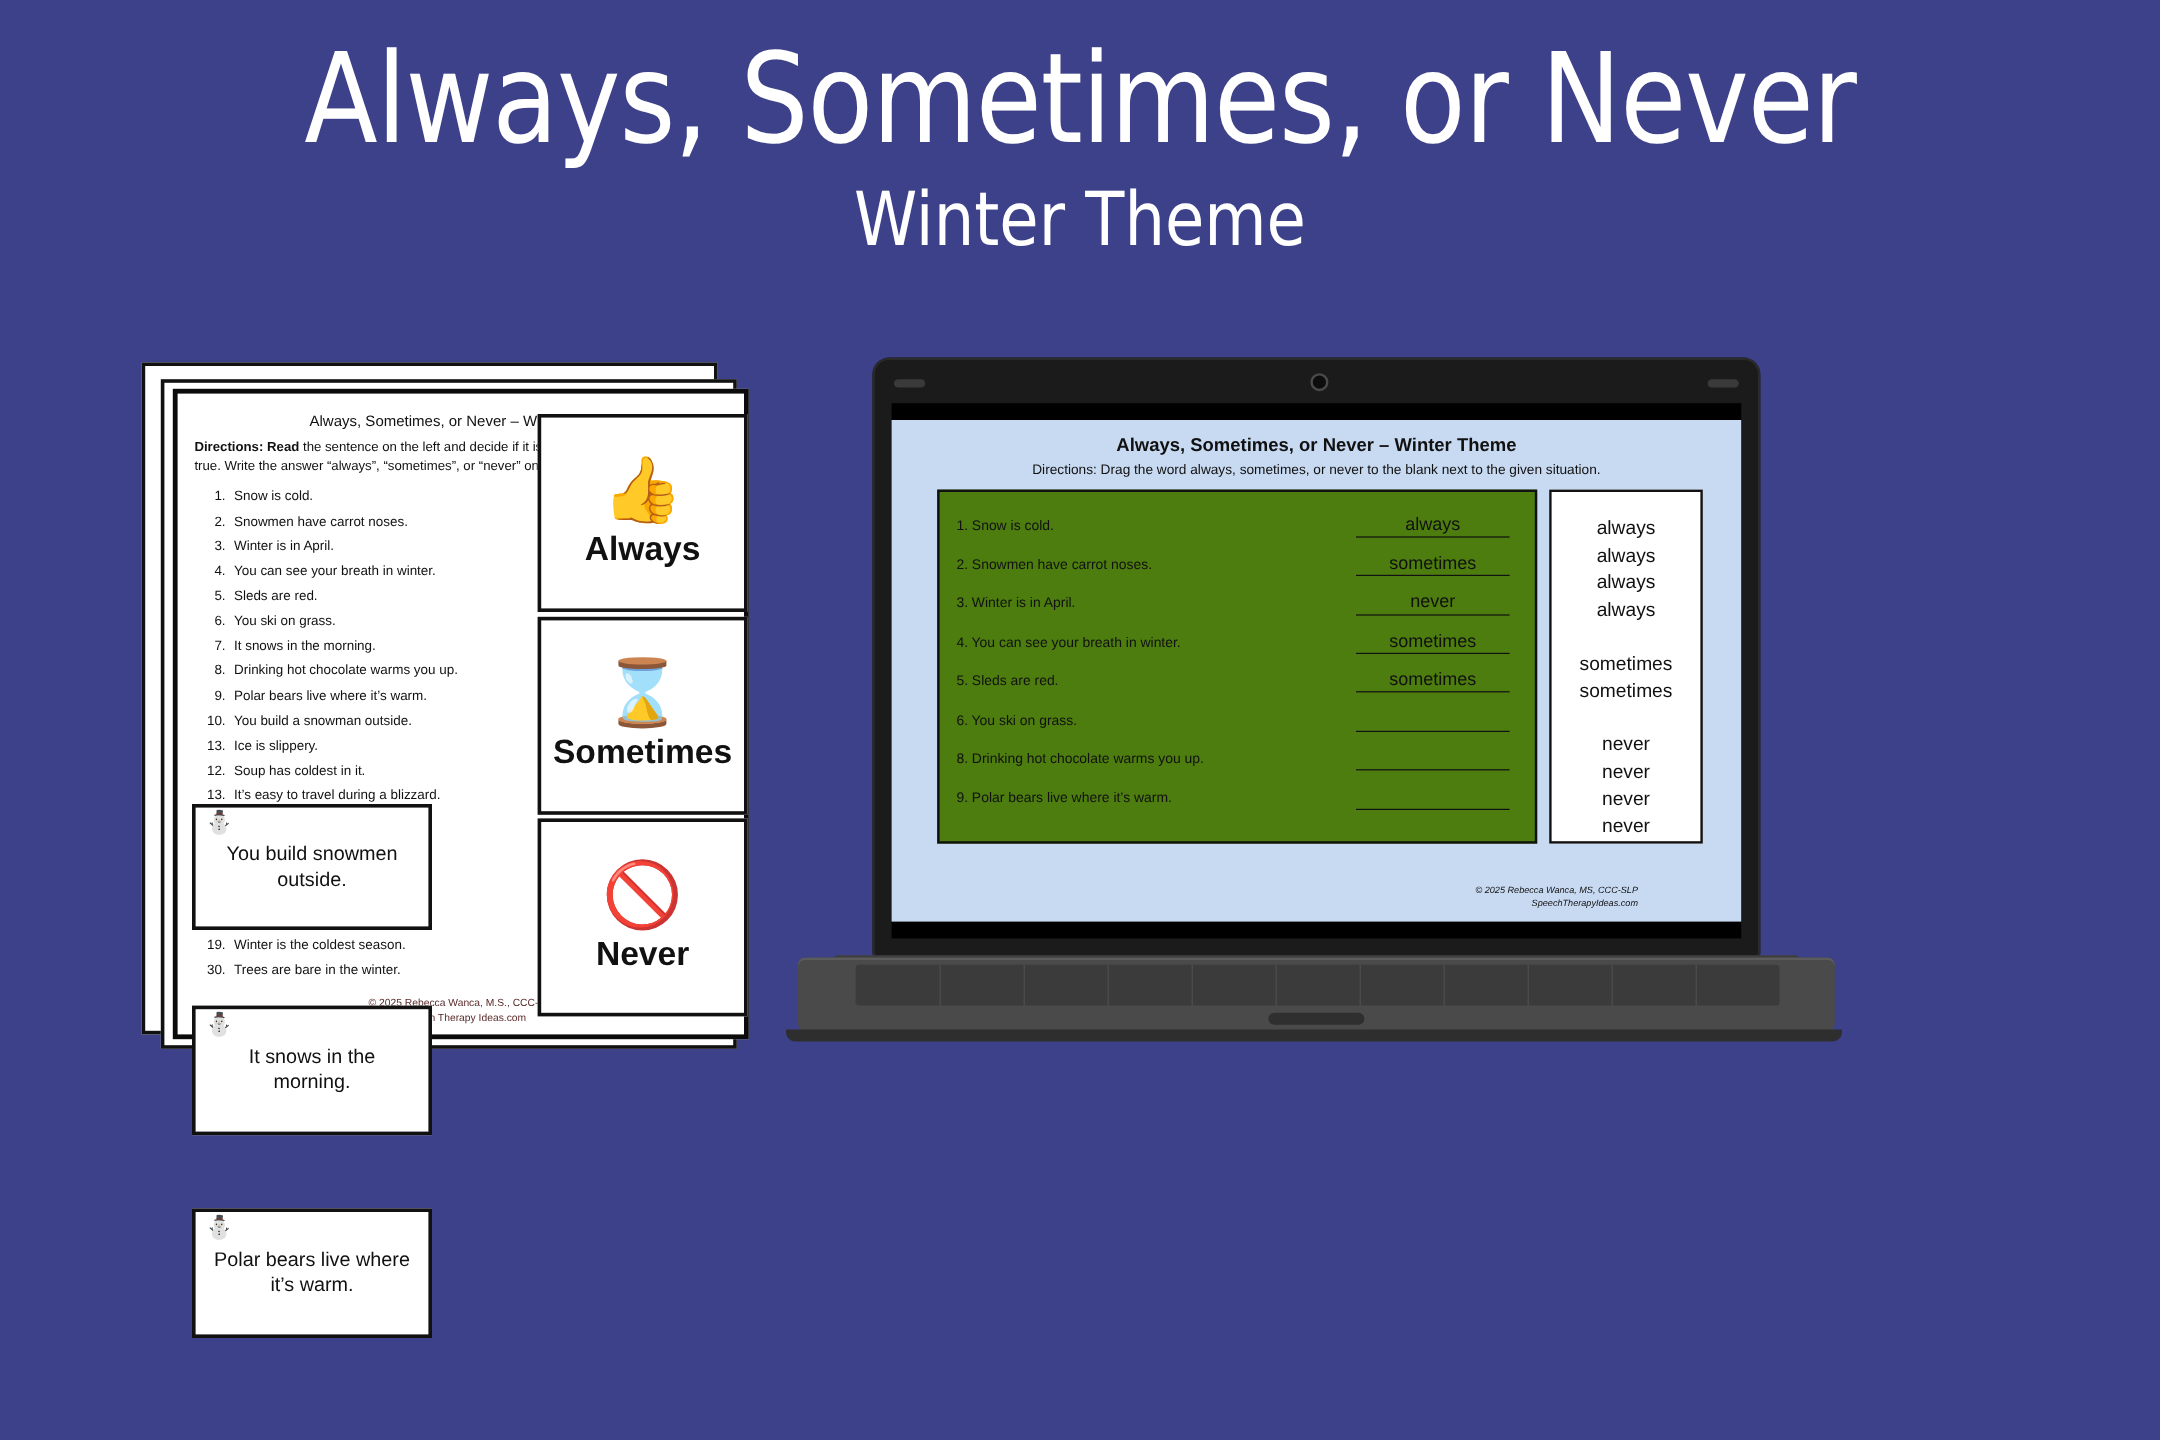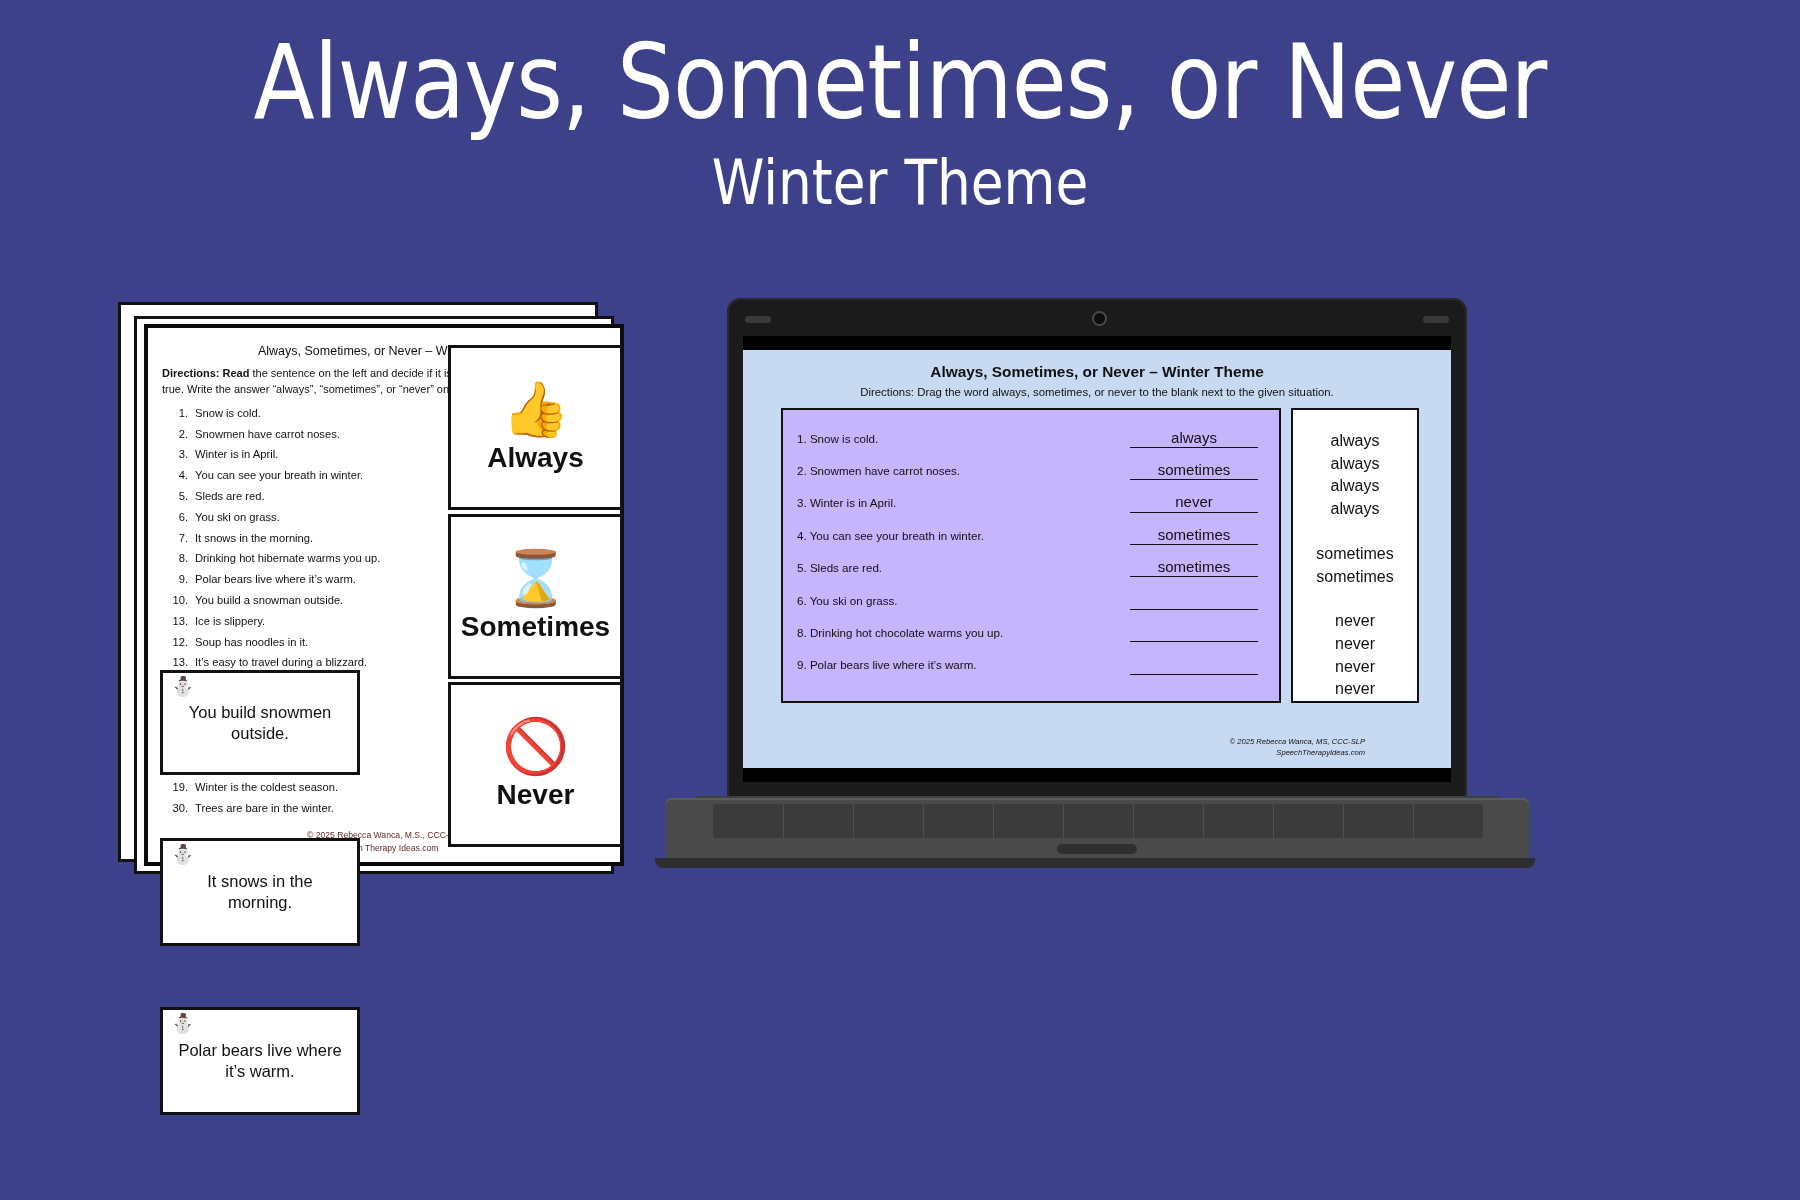--- a/index.html
+++ b/index.html
@@ -80,21 +80,21 @@
   #cam{position:absolute;left:50%;top:13px;width:11px;height:11px;margin-left:-5px;
        border-radius:50%;border:2px solid #4a4a4a;background:#0d0d0d;}
   #speaker-l{position:absolute;left:18px;top:18px;width:26px;height:7px;border-radius:4px;background:#3a3a3a;}
   #speaker-r{position:absolute;right:18px;top:18px;width:26px;height:7px;border-radius:4px;background:#3a3a3a;}
   #screen{position:absolute;left:16px;top:38px;width:708px;height:446px;background:#000;}
   #slide{position:absolute;left:0;top:14px;width:708px;height:418px;background:#c8daf2;overflow:hidden;}
 
   #sl-title{text-align:center;font-size:15.4px;font-weight:bold;color:#111;margin-top:13px;}
   #sl-dir{text-align:center;font-size:11.4px;color:#111;margin-top:5px;}
   #sl-body{position:absolute;left:38px;top:58px;right:14px;display:flex;gap:10px;}
-  #sl-main{width:500px;background:#c4b5fd;border:2px solid #111;box-sizing:border-box;padding:12px 14px 10px 14px;}
+  #sl-main{width:500px;background:#4d7c0f;border:2px solid #111;box-sizing:border-box;padding:12px 14px 10px 14px;}
   .sl-row{display:flex;align-items:center;height:32.4px;}
   .sl-txt{flex:1;font-size:11.6px;color:#111;white-space:nowrap;}
   .sl-ansbox{width:142px;flex:none;text-align:center;}
   .sl-ans{display:inline-block;min-width:128px;border-bottom:1.6px solid #111;font-size:15px;color:#111;line-height:1.15;padding-bottom:1px;}
   #sl-bank{width:128px;background:#fff;border:2px solid #111;box-sizing:border-box;
            display:flex;flex-direction:column;align-items:center;padding-top:20px;}
   .bank-word{font-size:16px;color:#111;line-height:1.42;}
   .bank-gap{height:22px;}
   #sl-copy{position:absolute;right:86px;bottom:10px;text-align:right;font-size:7.6px;color:#111;line-height:1.45;font-style:italic;}
 
@@ -153,41 +153,41 @@
           <span class="ws-txt">You ski on grass.</span>
           <span class="ws-blank"></span>
         </div>
         <div class="ws-row">
           <span class="ws-num">7.</span>
           <span class="ws-txt">It snows in the morning.</span>
           <span class="ws-blank"></span>
         </div>
         <div class="ws-row">
           <span class="ws-num">8.</span>
-          <span class="ws-txt">Drinking hot hibernate warms you up.</span>
+          <span class="ws-txt">Drinking hot chocolate warms you up.</span>
           <span class="ws-blank"></span>
         </div>
         <div class="ws-row">
           <span class="ws-num">9.</span>
           <span class="ws-txt">Polar bears live where it’s warm.</span>
           <span class="ws-blank"></span>
         </div>
         <div class="ws-row">
           <span class="ws-num">10.</span>
           <span class="ws-txt">You build a snowman outside.</span>
           <span class="ws-blank"></span>
         </div>
         <div class="ws-row">
           <span class="ws-num">13.</span>
           <span class="ws-txt">Ice is slippery.</span>
           <span class="ws-blank"></span>
         </div>
         <div class="ws-row">
           <span class="ws-num">12.</span>
-          <span class="ws-txt">Soup has noodles in it.</span>
+          <span class="ws-txt">Soup has coldest in it.</span>
           <span class="ws-blank"></span>
         </div>
         <div class="ws-row">
           <span class="ws-num">13.</span>
           <span class="ws-txt">It’s easy to travel during a blizzard.</span>
           <span class="ws-blank"></span>
         </div>
         <div class="ws-row">
           <span class="ws-num">14.</span>
           <span class="ws-txt">Ice skates have blades.</span>

